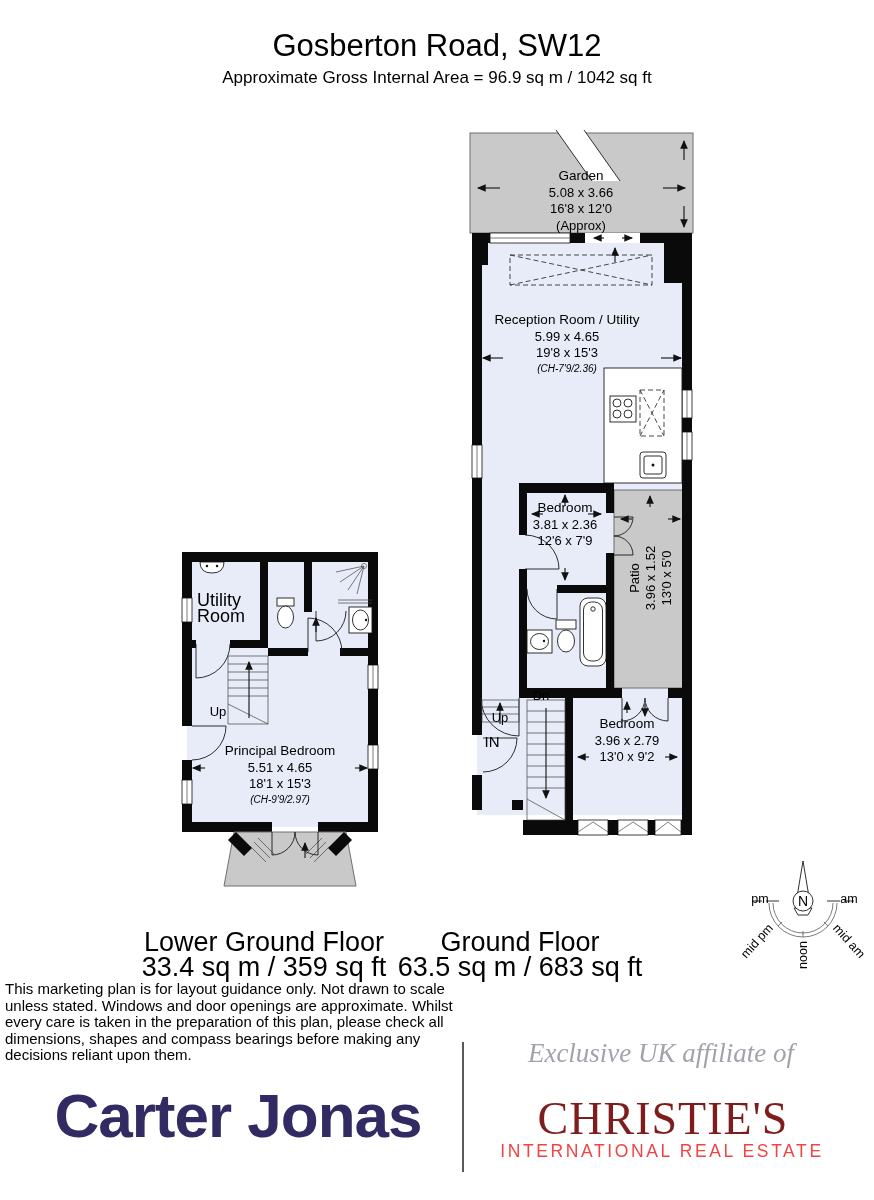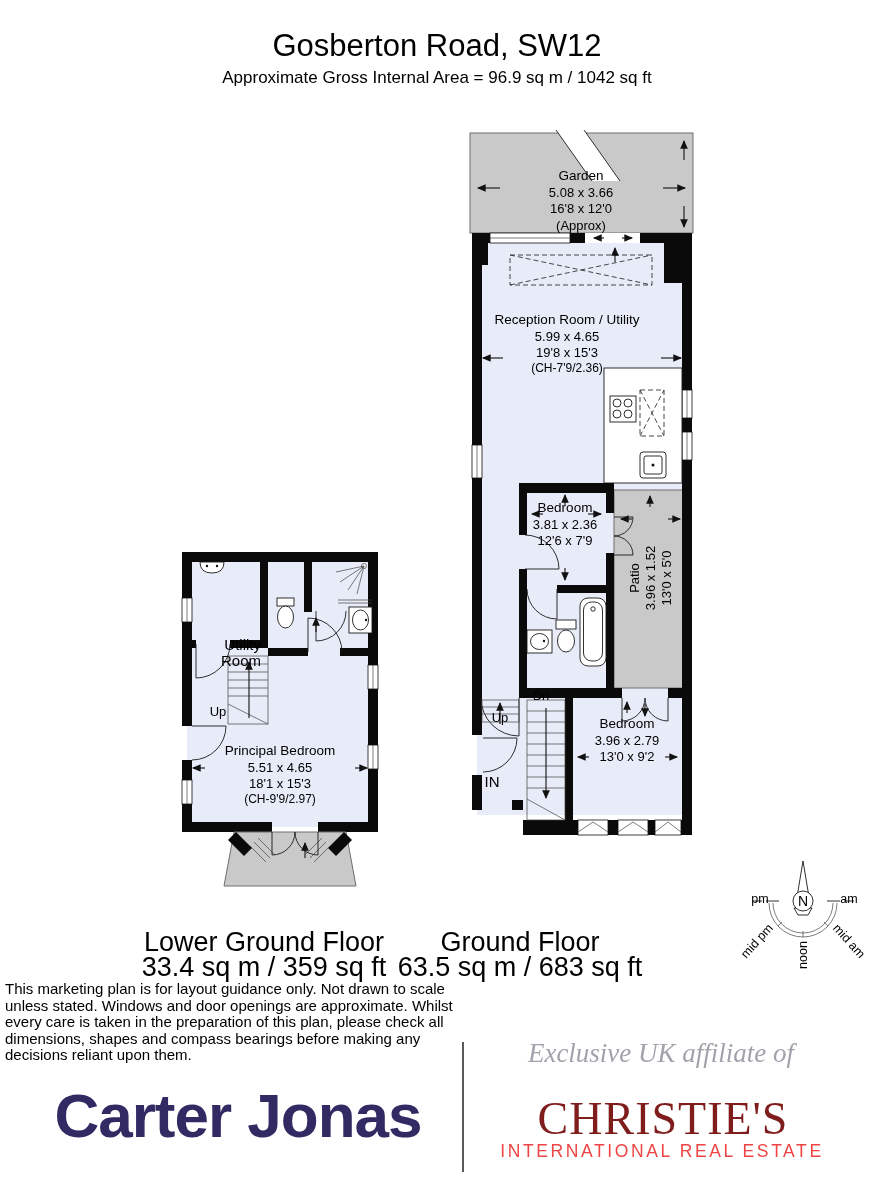--- a/index.html
+++ b/index.html
@@ -6,25 +6,25 @@
   .page{position:relative;width:874px;height:1200px;background:#fff;overflow:hidden;
         font-family:"Liberation Sans",sans-serif;color:#000;}
   .page-title{position:absolute;left:437px;top:28px;transform:translateX(-50%);
         font-size:31px;white-space:nowrap;}
   .page-subtitle{position:absolute;left:437px;top:68px;transform:translateX(-50%);
         font-size:17px;white-space:nowrap;}
   svg.plan{position:absolute;left:0;top:0;}
   .lbl{position:absolute;transform:translateX(-50%);text-align:center;
        font-size:13px;line-height:16.5px;white-space:nowrap;}
   .lbl .nm{font-size:13.5px;}
-  .lbl .sm{font-size:12px;line-height:13px;}
+  .lbl .sm{font-size:10px;line-height:13px;font-style:italic;}
   .patio-lbl{position:absolute;transform:translate(-50%,-50%) rotate(-90deg);
        text-align:center;font-size:13px;line-height:16px;white-space:nowrap;}
   .utility-lbl{position:absolute;width:64px;transform:translateX(-50%);
-       text-align:right;font-size:15px;line-height:16px;margin-top:45px;}
+       text-align:left;font-size:18px;line-height:16px;}
   .ann{position:absolute;transform:translateX(-50%);font-size:13px;white-space:nowrap;}
   .ann-in{font-size:15px;}
   .floor-cap{position:absolute;transform:translateX(-50%);text-align:center;
        font-size:27px;line-height:25px;white-space:nowrap;}
   .disclaimer{position:absolute;left:5px;top:981px;width:470px;
        font-size:15px;line-height:16.6px;text-align:left;}
   .compass-lbl{position:absolute;font-size:12.5px;white-space:nowrap;}
   .affiliate{position:absolute;left:661px;top:1038px;transform:translateX(-50%);
        font-family:"Liberation Serif",serif;font-style:italic;font-size:27px;
        color:#a2a2ac;white-space:nowrap;}
@@ -358,21 +358,21 @@
   </div>
 
   <div class="lbl" style="left:627px;top:716px;">
     <div class="nm">Bedroom</div>
     <div>3.96 x 2.79</div>
     <div>13'0 x 9'2</div>
   </div>
 
   <div class="ann" style="left:541px;top:688px;">Dn</div>
   <div class="ann" style="left:500px;top:710px;">Up</div>
-  <div class="ann ann-in" style="left:492px;top:773px;">IN</div>
+  <div class="ann ann-in" style="left:492px;top:733px;">IN</div>
 
   <div class="utility-lbl" style="left:229px;top:592px;">Utility Room</div>
 
   <div class="lbl" style="left:280px;top:743px;">
     <div class="nm">Principal Bedroom</div>
     <div>5.51 x 4.65</div>
     <div>18'1 x 15'3</div>
     <div class="sm">(CH-9'9/2.97)</div>
   </div>
 

